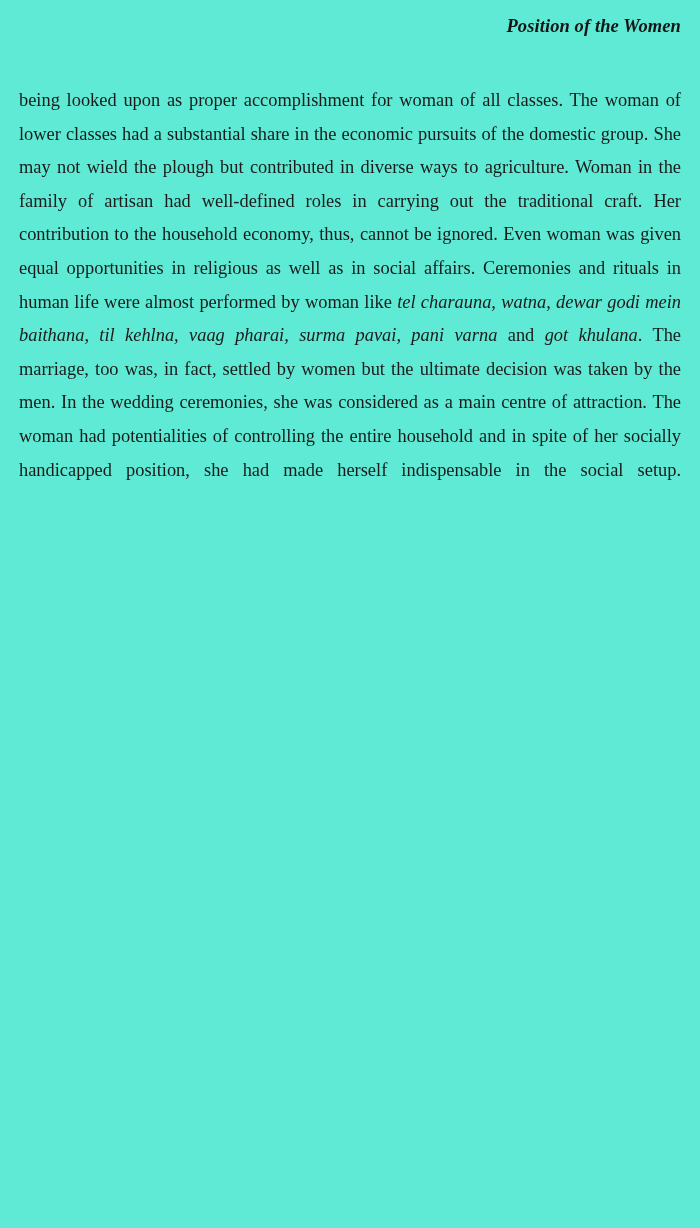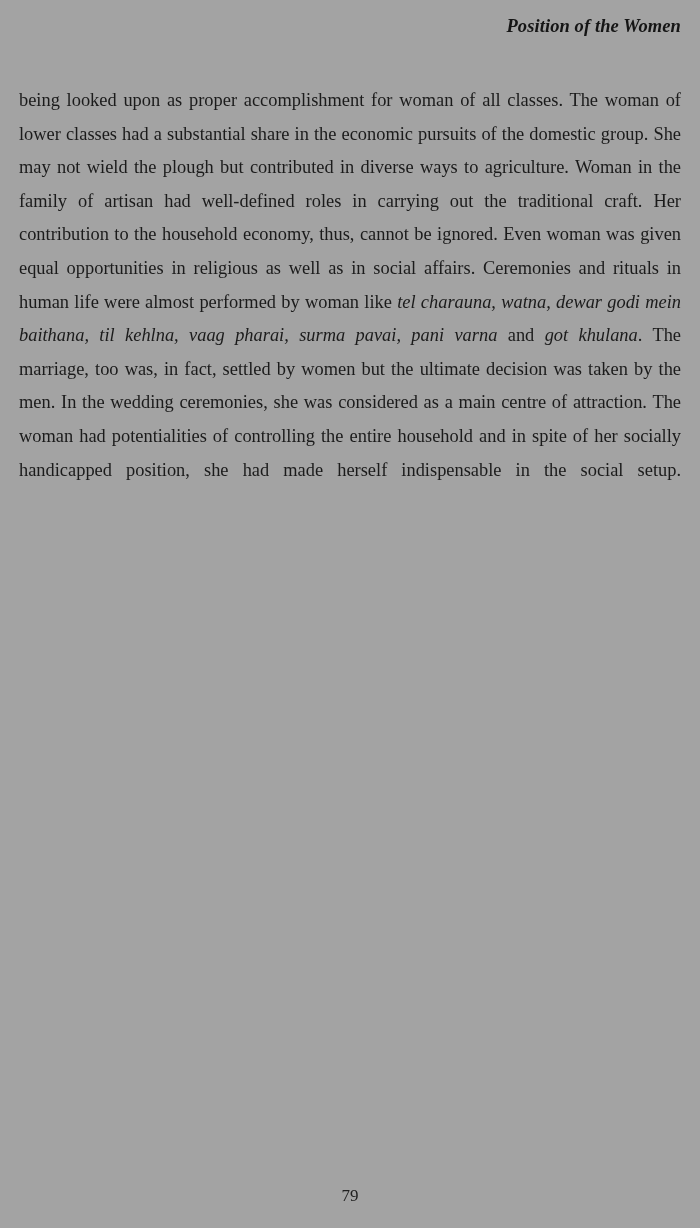--- a/index.html
+++ b/index.html
@@ -13,21 +13,21 @@
     height: 1228px;
     position: relative;
     font-family: "Liberation Serif", "DejaVu Serif", serif;
     color: #1a1a1a;
     overflow: hidden;
   }
   .page {
     position: relative;
     width: 700px;
     height: 1228px;
-    background: #a3a3a3;
+    background: #5eead4;
   }
   
   .running-head {
     position: absolute;
     top: 16px;
     left: 19px;
     width: 662px;
     text-align: right;
     font-style: italic;
     font-weight: bold;
@@ -80,15 +80,14 @@
 <div class="page">
 
   <div class="running-head">Position of the Women</div>
 
   <div class="body-block">
     <p class="para">
       <span>being looked upon as proper accomplishment for woman of all classes. The woman of lower classes had a substantial share in the economic pursuits of the domestic group. She may not wield the plough but contributed in diverse ways to agriculture. Woman in the family of artisan had well-defined roles in carrying out the traditional craft. Her contribution to the household economy, thus, cannot be ignored.  Even woman was given equal opportunities in religious as well as in social affairs. Ceremonies and rituals in human life were almost performed by woman like </span><span class="it">tel charauna, watna, dewar godi mein baithana, til kehlna, vaag pharai, surma pavai, pani varna</span><span> and </span><span class="it">got khulana</span><span>. The marriage, too was, in fact, settled by women but the ultimate decision was taken by the men. In the wedding ceremonies, she was considered as a main centre of attraction. The woman had potentialities of controlling the entire household and in spite of her socially handicapped position, she had made herself indispensable in the social setup.</span>
     </p>
   </div>
 
-  <div class="folio">79</div>
 
 </div>
 
 </body></html>

